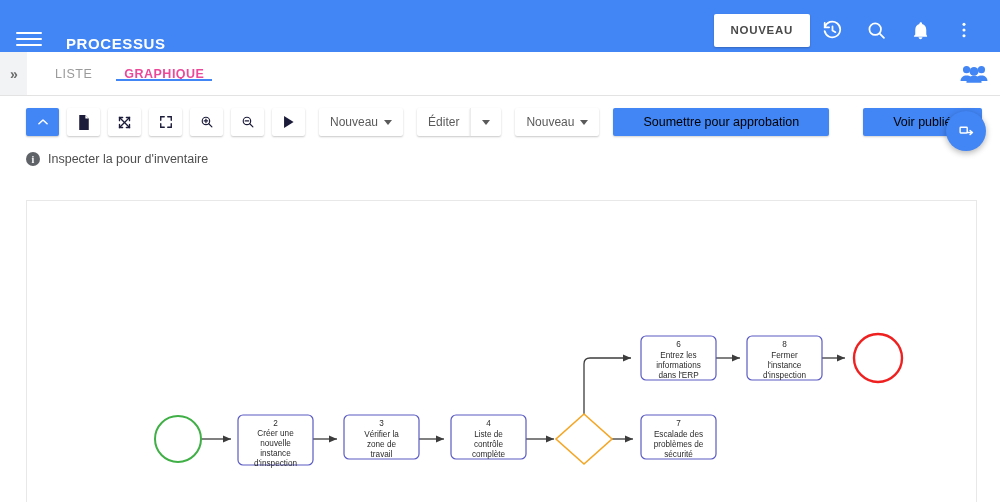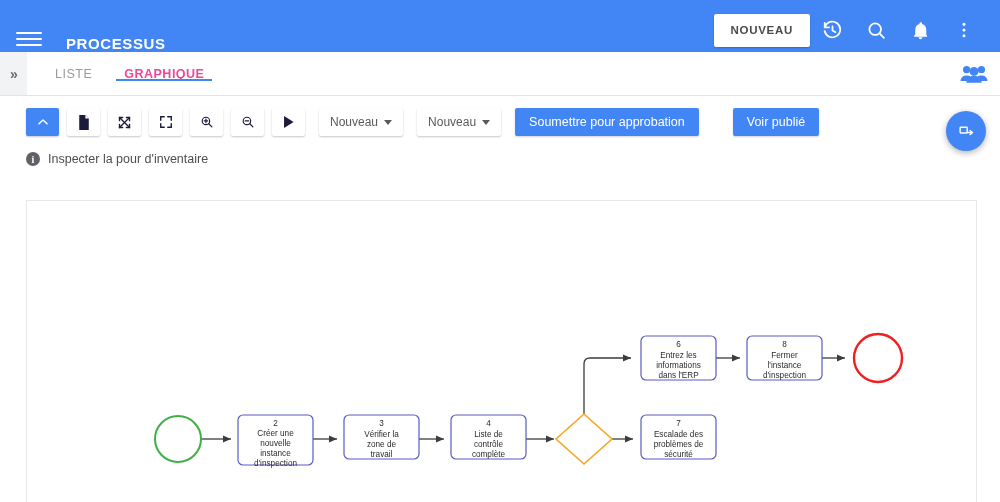--- a/index.html
+++ b/index.html
@@ -147,25 +147,25 @@
   }
   .caret {
     width: 0; height: 0;
     border-left: 4px solid transparent;
     border-right: 4px solid transparent;
     border-top: 5px solid #5a5a5a;
   }
   .tb-primary-btn {
     height: 28px;
     background: #4285f4;
-    color: #ffffff;
+    color: #000000;
     border: none;
     border-radius: 2px;
     font-size: 12.5px;
-    padding: 0 14px;
+    padding: 0 30px;
     cursor: pointer;
     margin-left: 6px;
     box-shadow: 0 1px 2px rgba(0,0,0,.18);
     font-family: "Liberation Sans", sans-serif;
     white-space: nowrap;
   }
 
   
   #info-line {
     display: flex; align-items: center; gap: 8px;
@@ -348,20 +348,26 @@
     <svg width="13" height="14" viewBox="0 0 20 22" fill="#1b1b3a">
         <polygon points="3,1.5 18,11 3,20.5"></polygon>
       </svg>
   </button>
 
   <button class="tb-text-btn" style="margin-left:6px">
     <span>Nouveau</span>
     <span class="caret"></span>
   </button>
 
+  <div class="tb-group">
+    <button class="tb-text-btn tb-split-left">Éditer</button>
+    <button class="tb-text-btn tb-split-right">
+      <span class="caret"></span>
+    </button>
+  </div>
 
   <button class="tb-text-btn" style="margin-left:6px">
     <span>Nouveau</span>
     <span class="caret"></span>
   </button>
 
   <button class="tb-primary-btn">Soumettre pour approbation</button>
   <button class="tb-primary-btn" style="margin-left:26px">Voir publié</button>
 </div>
 

